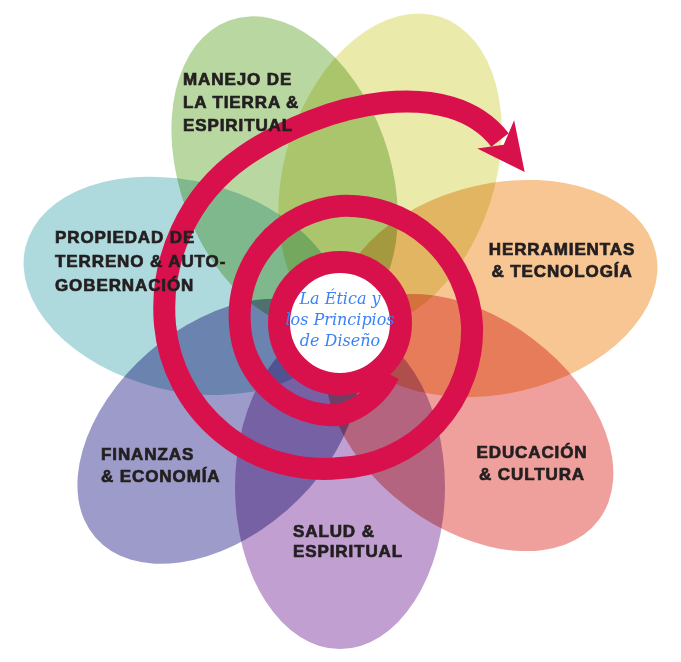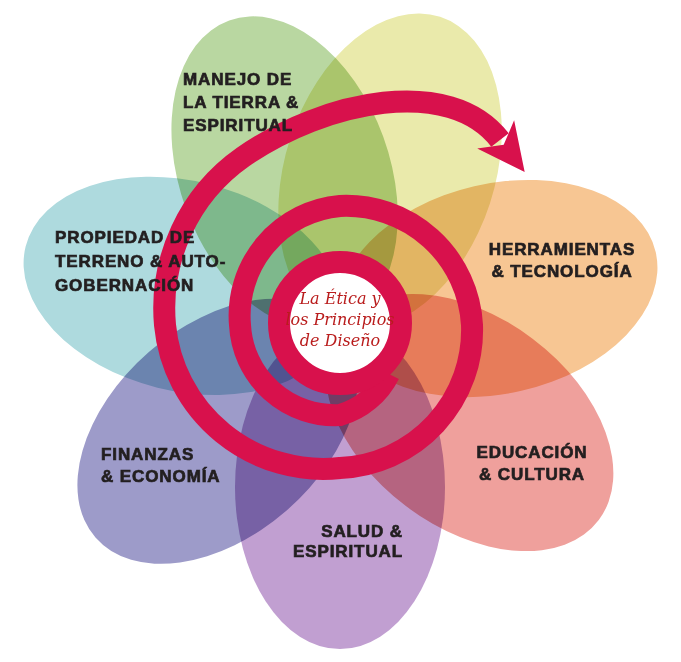--- a/index.html
+++ b/index.html
@@ -12,26 +12,26 @@
   .lbl{
     position:absolute;font-weight:700;font-size:17px;line-height:23px;
     letter-spacing:0.9px;color:#231f20;-webkit-text-stroke:0.7px #231f20;
     white-space:nowrap;z-index:3;
   }
   .lbl-manejo{left:183px;top:68px;}
   .lbl-construccion{left:443px;top:89px;transform:translateX(-50%);}
   .lbl-propiedad{left:55px;top:226px;line-height:24px;}
   .lbl-herramientas{left:562px;top:239px;transform:translateX(-50%);text-align:center;line-height:22px;}
   .lbl-educacion{left:532px;top:442px;transform:translateX(-50%);text-align:center;line-height:22px;}
-  .lbl-salud{left:348px;top:522px;transform:translateX(-50%);text-align:right;line-height:20px;}
+  .lbl-salud{left:348px;top:522px;transform:translateX(-50%);text-align:left;line-height:20px;}
   .lbl-finanzas{left:101px;top:444px;line-height:22px;}
   .center-lbl{
     position:absolute;left:340px;top:319px;transform:translate(-50%,-50%);
     text-align:center;font-family:"DejaVu Serif",serif;font-style:italic;
-    font-size:16px;line-height:21px;color:#b91c1c;white-space:nowrap;z-index:3;
+    font-size:16px;line-height:21px;color:#3b82f6;white-space:nowrap;z-index:3;
   }
 </style>
 </head>
 <body>
 
 <div class="stage">
 
   <svg width="681" height="662" viewBox="0 0 681 662">
     <defs>
       <marker id="ah" viewBox="0 0 10 10" refX="2" refY="5" markerWidth="2.3" markerHeight="2.3" orient="auto" markerUnits="strokeWidth">

